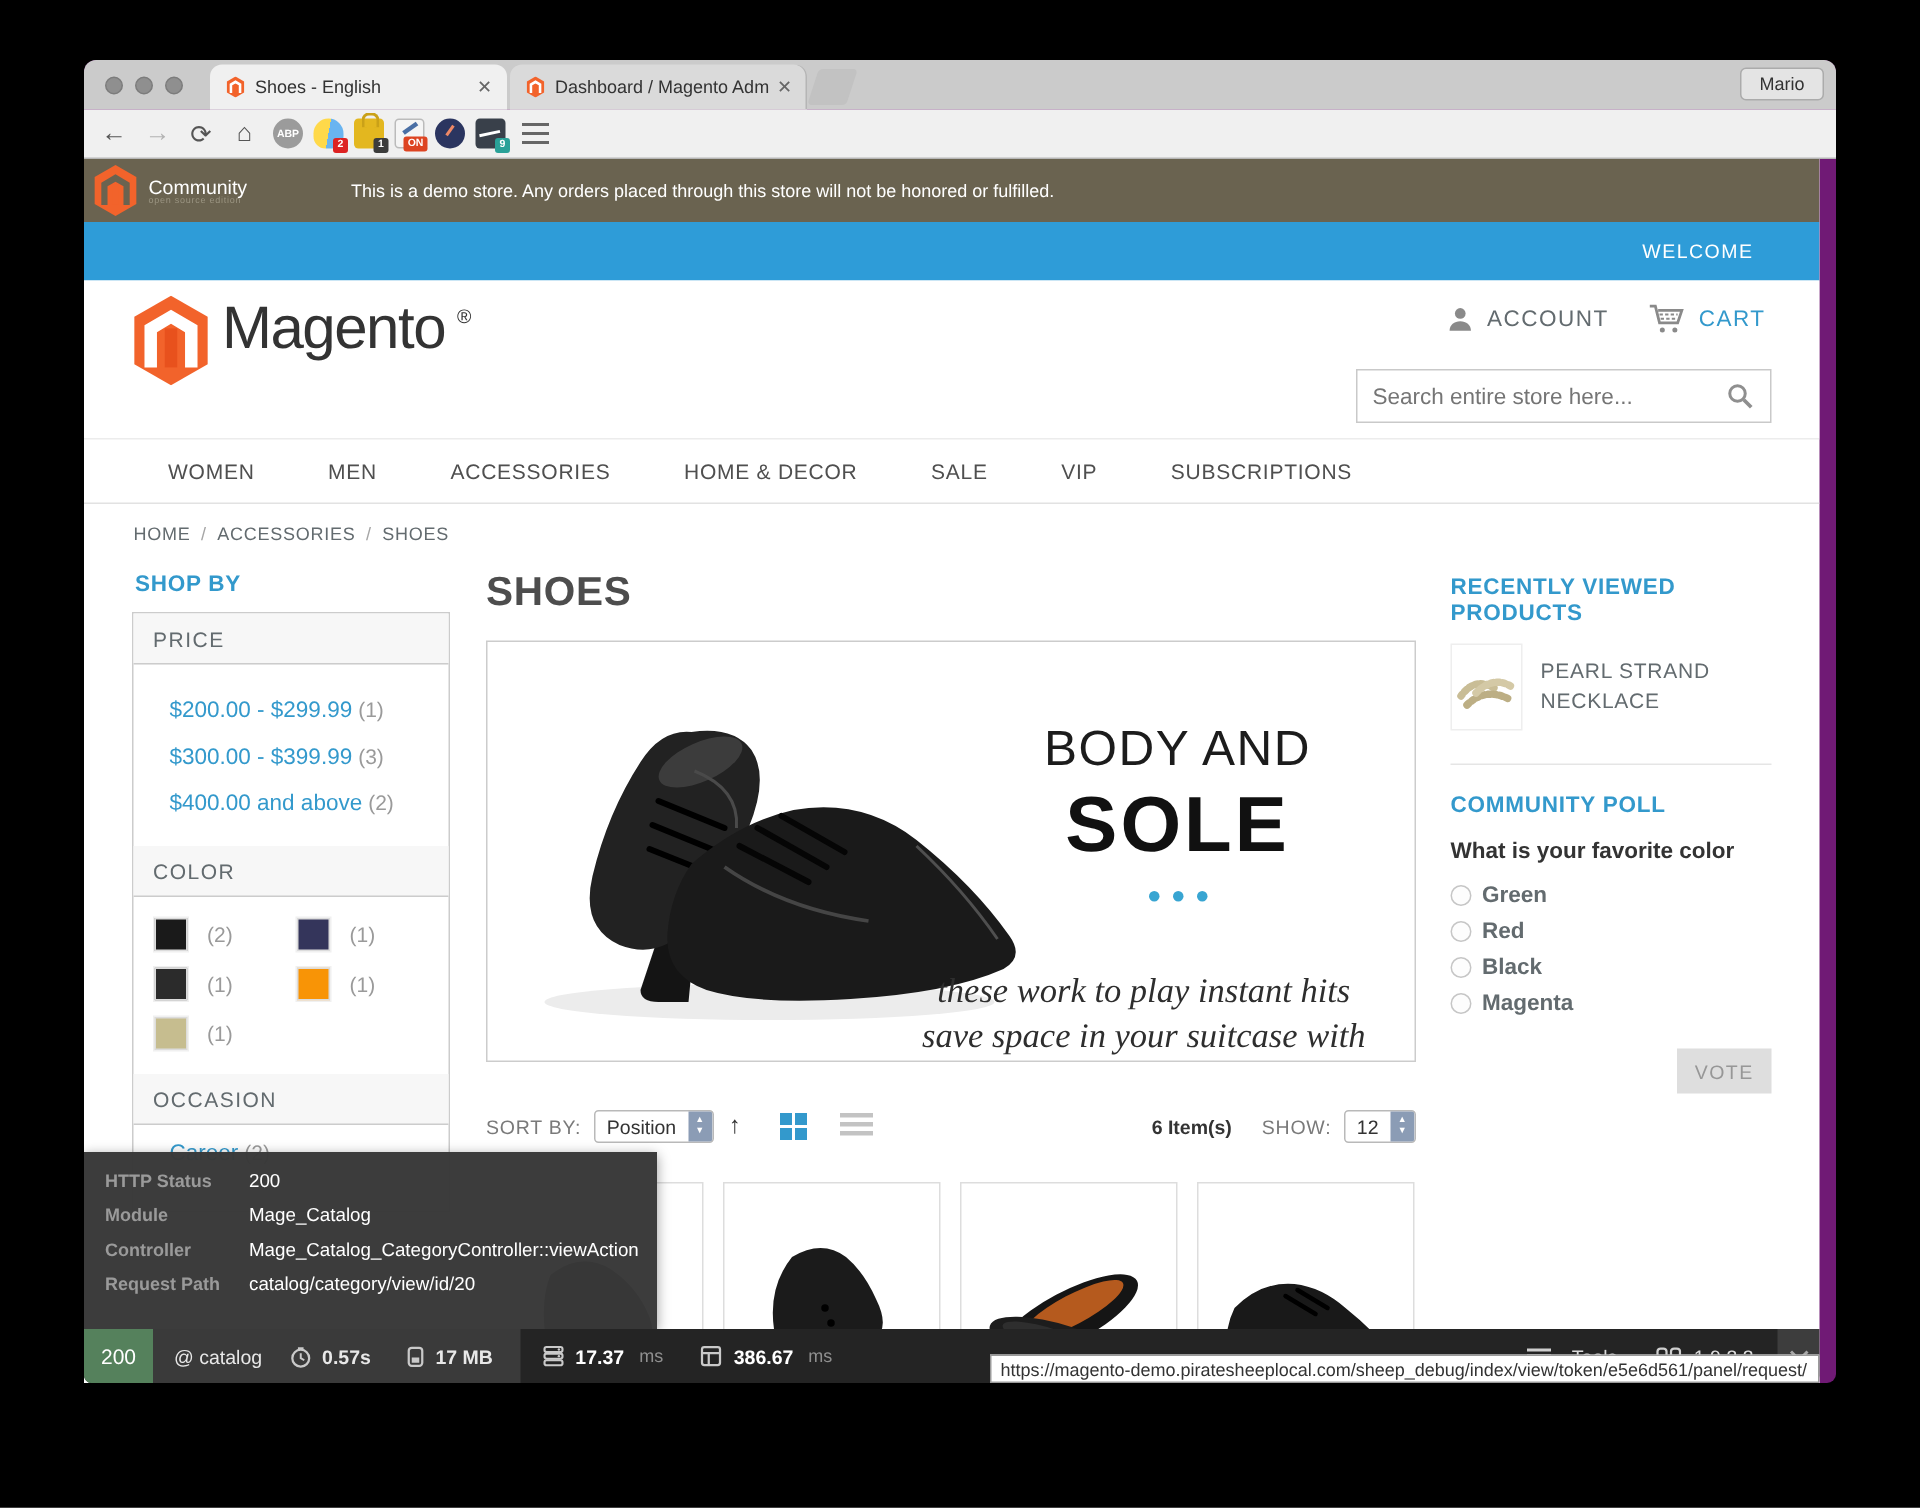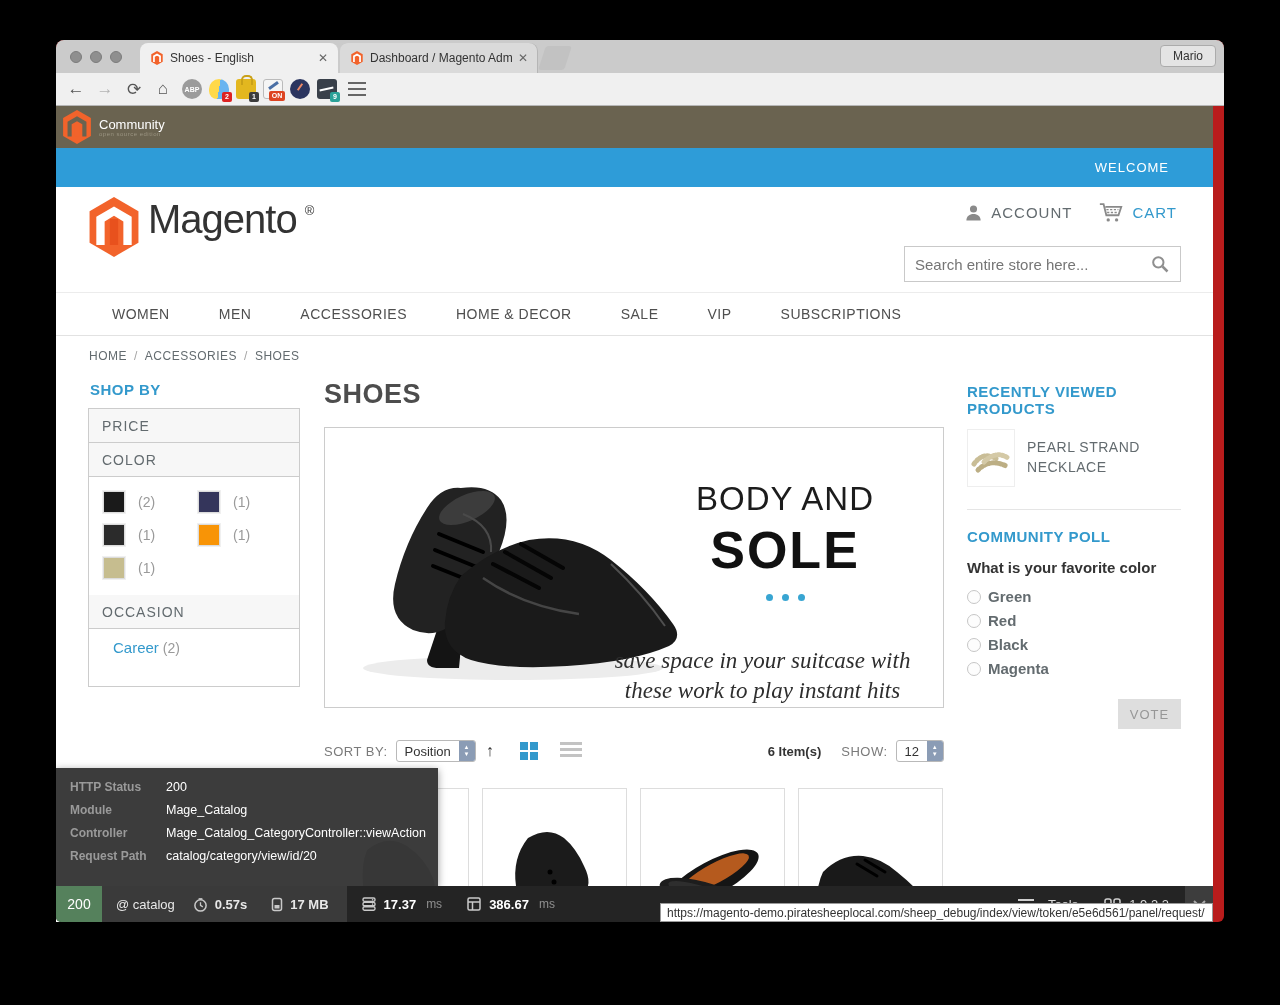--- a/index.html
+++ b/index.html
@@ -1,18 +1,18 @@
 <!DOCTYPE html>
 <html><head>
 <meta charset="utf-8">
 <style>
   * { margin:0; padding:0; box-sizing:border-box; }
   html,body { width:1280px; height:1005px; background:#000; font-family:"Liberation Sans", sans-serif; overflow:hidden; }
 
-  .window { position:absolute; left:56px; top:40px; width:1168px; height:882px; background:#b91c1c; border-radius:8px 8px 6px 6px; box-shadow:0 12px 40px rgba(0,0,0,.7); }
+  .window { position:absolute; left:56px; top:40px; width:1168px; height:882px; background:#701a75; border-radius:8px 8px 6px 6px; box-shadow:0 12px 40px rgba(0,0,0,.7); }
 
   
   .tabstrip { position:absolute; left:0; top:0; width:1168px; height:33px; background:#cbcbcb; border-radius:8px 8px 0 0; }
   .traffic { position:absolute; top:11px; left:14px; display:flex; gap:8px; }
   .traffic span { width:12px; height:12px; border-radius:50%; background:#8f8f8f; border:1px solid #7c7c7c; }
   .tab { position:absolute; top:3px; height:30px; display:flex; align-items:center; padding:0 10px; font-size:12px; color:#333; }
   .tab.active { left:84px; width:198px; background:#f0f0f0; border-radius:8px 8px 0 0; z-index:2; }
   .tab.inactive { left:284px; width:198px; background:#dadada; border-radius:8px 8px 0 0; box-shadow:inset -1px 0 0 #b5b5b5; }
   .tab .title { flex:1; white-space:nowrap; overflow:hidden; margin-left:6px; }
   .tab .close { color:#666; font-size:12px; margin-left:4px; cursor:pointer; }
@@ -215,20 +215,21 @@
         <svg width="30" height="34" viewBox="0 0 100 115">
             <polygon points="50,0 97,27 97,88 50,115 3,88 3,27" fill="#f2632b"></polygon>
             <path d="M18 90 V40 L50 21 L82 40 V90 H68 V48 L50 38 L32 48 V90 Z" fill="#6a6350"></path>
             <rect x="43" y="45" width="14" height="45" fill="#f2632b"></rect>
           </svg>
         <div>
           <div class="community-text">Community</div>
           <div class="community-sub">open source edition</div>
         </div>
       </div>
+      <div class="demo-msg">This is a demo store. Any orders placed through this store will not be honored or fulfilled.</div>
     </div>
 
     <div class="welcome-bar">
       <span class="welcome-text">WELCOME</span>
     </div>
 
     <div class="site-header">
       <div class="logo-wrap">
         <svg width="52" height="60" viewBox="0 0 100 115">
             <polygon points="50,0 97,27 97,88 50,115 3,88 3,27" fill="#f2632b"></polygon>
@@ -282,20 +283,25 @@
       <span class="sep">/</span>
       <span class="crumb">SHOES</span>
     </div>
 
     <div class="main-cols">
 
       <div class="col-left">
         <div class="shopby-title">SHOP BY</div>
         <div class="filter-panel">
           <div class="filter-head">PRICE</div>
+          <div class="filter-body">
+            <div class="filter-link-row"><a>$200.00 - $299.99</a><span class="filter-count">(1)</span></div>
+            <div class="filter-link-row"><a>$300.00 - $399.99</a><span class="filter-count">(3)</span></div>
+            <div class="filter-link-row" style="margin-bottom:6px"><a>$400.00 and above</a><span class="filter-count">(2)</span></div>
+          </div>
           <div class="filter-head">COLOR</div>
           <div class="swatch-grid">
             <div class="swatch-item">
                 <span class="swatch" style="background-color: rgb(26, 26, 26);"></span>
                 <span class="filter-count">(2)</span>
               </div>
             <div class="swatch-item">
                 <span class="swatch" style="background-color: rgb(52, 53, 91);"></span>
                 <span class="filter-count">(1)</span>
               </div>
@@ -337,22 +343,22 @@
           <div class="banner-text">
             <div class="banner-line1">BODY AND</div>
             <div class="banner-line2">SOLE</div>
             <div class="banner-dots">
                 <span></span>
                 <span></span>
                 <span></span>
               </div>
           </div>
           <div class="banner-tagline">
+            <div>these work to play instant hits</div>
             <div>save space in your suitcase with</div>
-            <div>these work to play instant hits</div>
           </div>
         </div>
 
         <div class="list-toolbar">
           <span>SORT BY:</span>
           <div class="sel">
             <span class="sel-val">Position</span>
             <span class="stepper">
                 <span>▲</span>
                 <span>▼</span>

